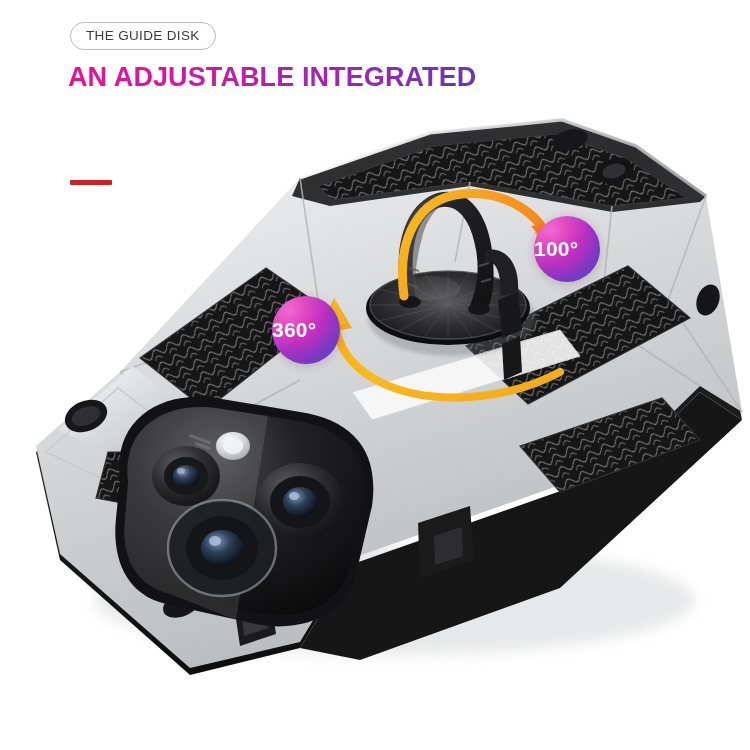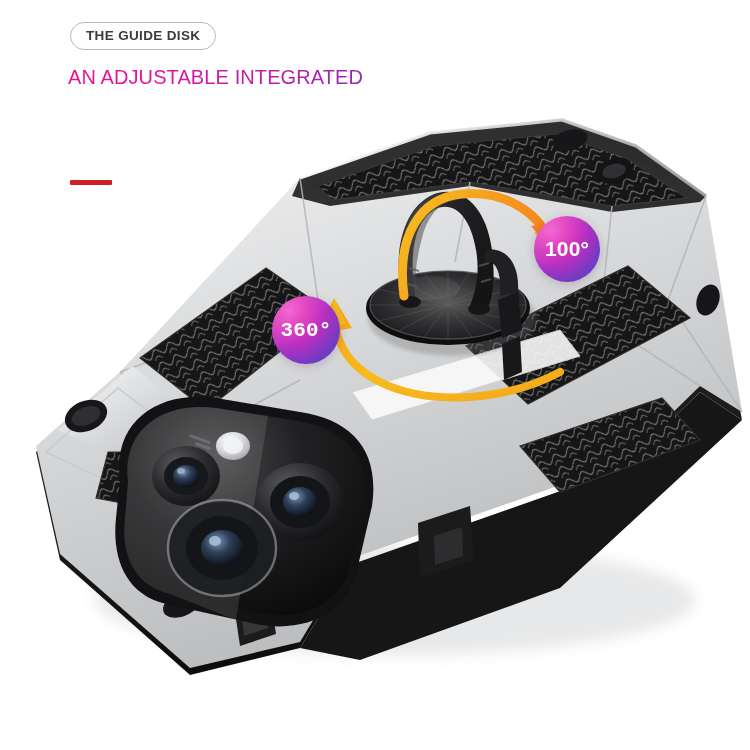--- a/index.html
+++ b/index.html
@@ -4,58 +4,57 @@
 <style>
   html,body{margin:0;padding:0;background:#fff;}
   body{width:750px;height:750px;overflow:hidden;font-family:"Liberation Sans",sans-serif;-webkit-font-smoothing:antialiased;}
   .stage{position:relative;width:750px;height:750px;background:#ffffff;overflow:hidden;}
 
   
   .badge-pill{
     position:absolute;left:70px;top:22px;
     padding:5px 15px 6px 15px;
     border:1.6px solid #b9b9b9;border-radius:999px;
-    font-size:13.5px;font-weight:bold;letter-spacing:.35px;
+    font-size:13.5px;font-weight:normal;letter-spacing:.35px;
     color:#3b3b3b;background:#fff;white-space:nowrap;
     font-family:"Liberation Sans",sans-serif;
   }
   .headline{
     position:absolute;left:68px;top:62px;width:560px;
-    font-size:20px;line-height:31px;font-weight:normal;letter-spacing:.1px;
+    font-size:27px;line-height:31px;font-weight:bold;letter-spacing:.1px;
     text-transform:uppercase;
     background:linear-gradient(90deg,#ec0f8c 0%,#e3129a 14%,#b51fae 38%,#8b2bb8 58%,#5a3cb5 78%,#2d4fa6 100%);
     -webkit-background-clip:text;background-clip:text;
     -webkit-text-fill-color:transparent;color:transparent;
   }
   .headline .l1,.headline .l2,.headline .l3{display:block;}
   .rule{
     position:absolute;left:70px;top:180px;width:42px;height:5px;
     background:#cf2026;border-radius:1px;
   }
 
   
   .photo{position:absolute;left:0;top:0;width:750px;height:750px;}
   .photo svg{display:block;}
 
   
   .callout{
     position:absolute;border-radius:50%;
-    display:flex;align-items:center;justify-content:center;
+    display:flex;align-items:center;justify-content:flex-start;
     color:#fff;font-weight:bold;font-family:"Liberation Sans",sans-serif;
     letter-spacing:.2px;
     box-shadow:0 2px 10px rgba(60,20,90,.20);
   }
   .callout.c100{
     left:534px;top:216px;width:66px;height:66px;font-size:21px;
     background:radial-gradient(circle at 26% 22%, #f05ad0 0%, #e23fbe 20%, #c02fc0 45%, #7a39c4 72%, #3b4fb4 100%);
   }
   .callout.c360{
     left:272px;top:296px;width:68px;height:68px;font-size:21px;
     background:radial-gradient(circle at 26% 22%, #f05ad0 0%, #e23fbe 20%, #c02fc0 45%, #7a39c4 72%, #3b4fb4 100%);
-    font-family:Liberation Mono, monospace;
   }
   .callout .sheen{
     position:absolute;inset:0;border-radius:50%;
     background:linear-gradient(135deg,rgba(255,255,255,.16) 0%,rgba(255,255,255,0) 52%);
     pointer-events:none;
   }
   .callout span{position:relative;z-index:2;}
 </style>
 </head>
 <body>

